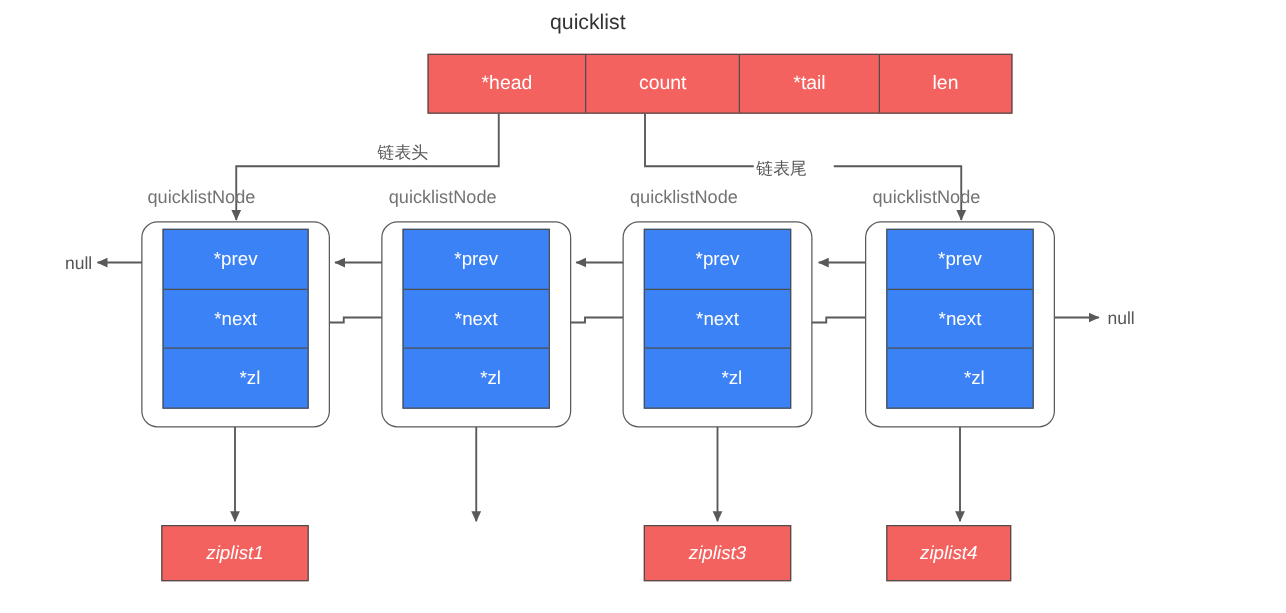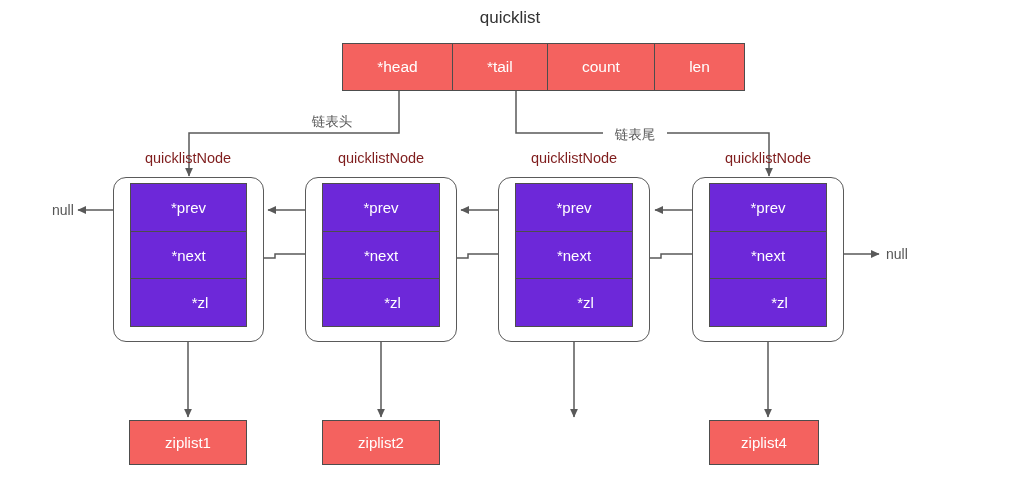--- a/index.html
+++ b/index.html
@@ -4,49 +4,49 @@
 <style>
   html,body{margin:0;padding:0;background:#ffffff;}
   body{width:1029px;height:490px;position:relative;
        font-family:"Liberation Sans","DejaVu Sans",sans-serif;
        -webkit-font-smoothing:antialiased;overflow:hidden;}
   #stage{position:absolute;left:0;top:0;width:1029px;height:490px;}
   svg.edges{position:absolute;left:0;top:0;width:1029px;height:490px;
             pointer-events:none;}
 
   .ttl{position:absolute;color:#333333;font-size:17px;white-space:nowrap;
-       text-align:center;}
-  .node-lbl{position:absolute;color:#7f1d1d;font-size:14.5px;white-space:nowrap;
-            text-align:center;}
+       }
+  .node-lbl{position:absolute;color:#737373;font-size:14.5px;white-space:nowrap;
+            }
   .edge-lbl{position:absolute;color:#555555;font-size:13.5px;white-space:nowrap;
-            background:#ffffff;padding:0 2px;text-align:center;}
+            background:#ffffff;padding:0 2px;}
   .null-lbl{position:absolute;color:#555555;font-size:14px;white-space:nowrap;text-align:right;}
 
   
   .qlbox{position:absolute;display:flex;border:1.6px solid #4d4d4d;
          box-sizing:border-box;background:#f4625f;}
   .qlcell{flex:1 1 auto;display:flex;align-items:center;justify-content:center;
           color:#ffffff;font-size:15.5px;border-right:1.6px solid #4d4d4d;
           box-sizing:border-box;}
   .qlcell:last-child{border-right:none;}
 
   
   .qnode{position:absolute;border:1.1px solid #5a5a5a;border-radius:13px;
          background:#ffffff;box-sizing:border-box;}
   .qinner{position:absolute;border:1.6px solid #4d4d4d;box-sizing:border-box;
-          background:#6d28d9;display:flex;flex-direction:column;}
+          background:#3b82f6;display:flex;flex-direction:column;}
   .qfield{flex:1 1 0;display:flex;align-items:center;justify-content:center;
           color:#ffffff;font-size:15px;border-bottom:1.6px solid #4d4d4d;
           box-sizing:border-box;}
   .qfield:last-child{border-bottom:none;margin-left:23px;}
 
   
   .zbox{position:absolute;border:1.6px solid #4d4d4d;background:#f4625f;
         box-sizing:border-box;display:flex;align-items:center;
-        justify-content:center;color:#ffffff;font-size:15px;}
+        justify-content:center;color:#ffffff;font-size:15px;font-style:italic;}
 </style>
 </head>
 <body>
 
 <div id="stage">
 
   <svg class="edges" viewBox="0 0 1029 490">
     <defs>
       <marker id="ah" markerWidth="9" markerHeight="9" refX="8" refY="4.5" orient="auto" markerUnits="userSpaceOnUse">
         <path d="M0,0.6 L8.6,4.5 L0,8.4 z" fill="#595959"></path>
@@ -72,24 +72,24 @@
 
       <path d="M188,327 L188,417" marker-end="url(#ah)"></path>
       <path d="M381,327 L381,417" marker-end="url(#ah)"></path>
       <path d="M574,327 L574,417" marker-end="url(#ah)"></path>
       <path d="M768,327 L768,417" marker-end="url(#ah)"></path>
     </g>
   </svg>
 
   <div class="ttl" style="left:440px;top:8px;width:140px;">quicklist</div>
 
-  <div class="qlbox" style="left:342px;top:43px;width:403px;height:48px;">
+  <div class="qlbox" style="left:342px;top:43px;width:468px;height:48px;">
     <div class="qlcell">*head</div>
+    <div class="qlcell">count</div>
     <div class="qlcell">*tail</div>
-    <div class="qlcell">count</div>
     <div class="qlcell">len</div>
   </div>
 
   <div class="edge-lbl" style="left:300px;top:113px;width:60px;">链表头</div>
   <div class="edge-lbl" style="left:603px;top:126px;width:60px;">链表尾</div>
 
   <div class="node-lbl" style="left:118px;top:150px;width:140px;">quicklistNode</div>
   <div class="node-lbl" style="left:311px;top:150px;width:140px;">quicklistNode</div>
   <div class="node-lbl" style="left:504px;top:150px;width:140px;">quicklistNode</div>
   <div class="node-lbl" style="left:698px;top:150px;width:140px;">quicklistNode</div>
@@ -119,16 +119,16 @@
   <div class="qinner" style="left:709px;top:183px;width:118px;height:144px;">
     <div class="qfield">*prev</div>
     <div class="qfield">*next</div>
     <div class="qfield">*zl</div>
   </div>
 
   <div class="null-lbl" style="left:52px;top:202px;">null</div>
   <div class="null-lbl" style="left:886px;top:246px;">null</div>
 
   <div class="zbox" style="left:129px;top:420px;width:118px;height:45px;">ziplist1</div>
-  <div class="zbox" style="left:322px;top:420px;width:118px;height:45px;">ziplist2</div>
-  <div class="zbox" style="left:709px;top:420px;width:110px;height:45px;">ziplist4</div>
+  <div class="zbox" style="left:515px;top:420px;width:118px;height:45px;">ziplist3</div>
+  <div class="zbox" style="left:709px;top:420px;width:100px;height:45px;">ziplist4</div>
 
 </div>
 
 </body></html>

